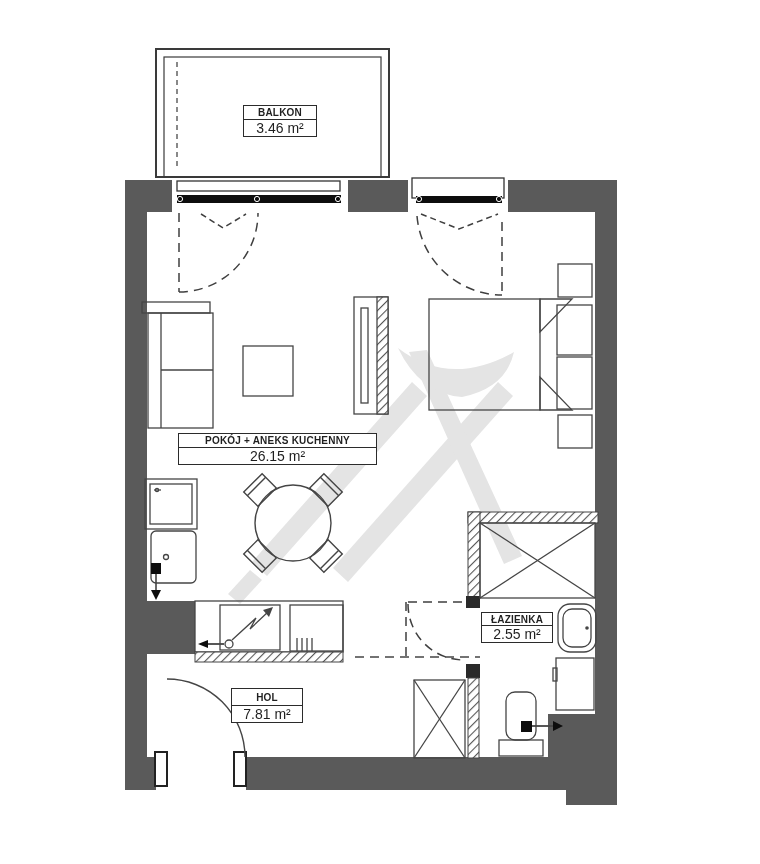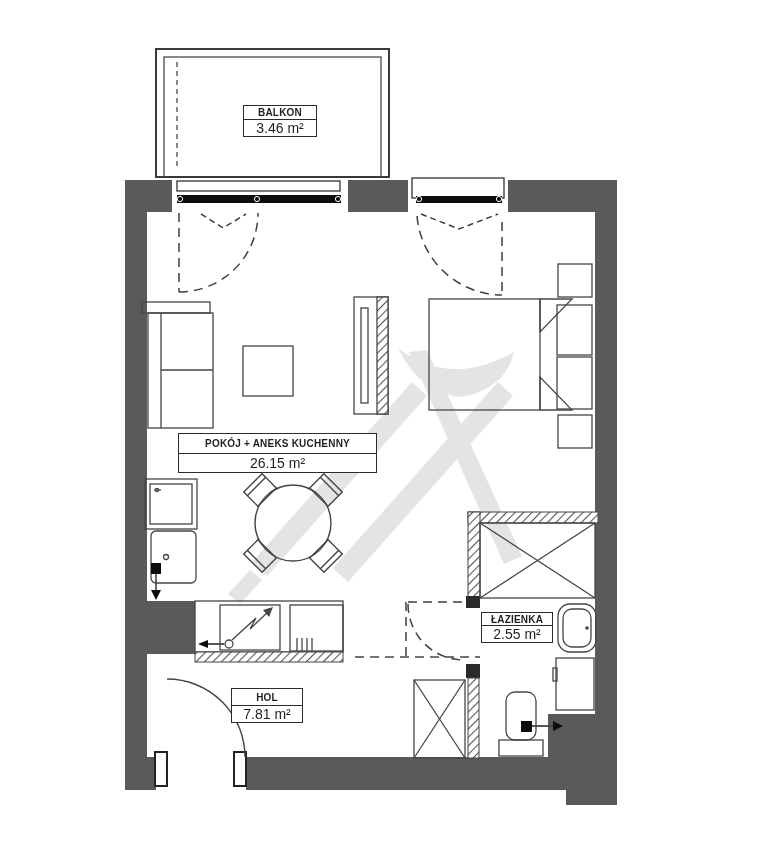--- a/index.html
+++ b/index.html
@@ -211,21 +211,21 @@
     <rect x="234" y="752" width="12" height="34" fill="#ffffff" stroke="#222222" stroke-width="2"></rect>
     <path d="M167,679 A78,78 0 0 1 245,757" fill="none" stroke="#454545" stroke-width="1.4"></path>
   </g>
 </svg>
 
   <div class="room-label" style="left:243px;top:105px;width:74px;height:32px;">
     <div class="name">BALKON</div>
     <div class="area">3.46 m²</div>
   </div>
 
-  <div class="room-label" style="left:178px;top:433px;width:199px;height:40px;">
+  <div class="room-label" style="left:178px;top:433px;width:199px;height:32px;">
     <div class="name">POKÓJ + ANEKS KUCHENNY</div>
     <div class="area">26.15 m²</div>
   </div>
 
   <div class="room-label" style="left:481px;top:612px;width:72px;height:31px;">
     <div class="name">ŁAZIENKA</div>
     <div class="area">2.55 m²</div>
   </div>
 
   <div class="room-label" style="left:231px;top:688px;width:72px;height:35px;">

